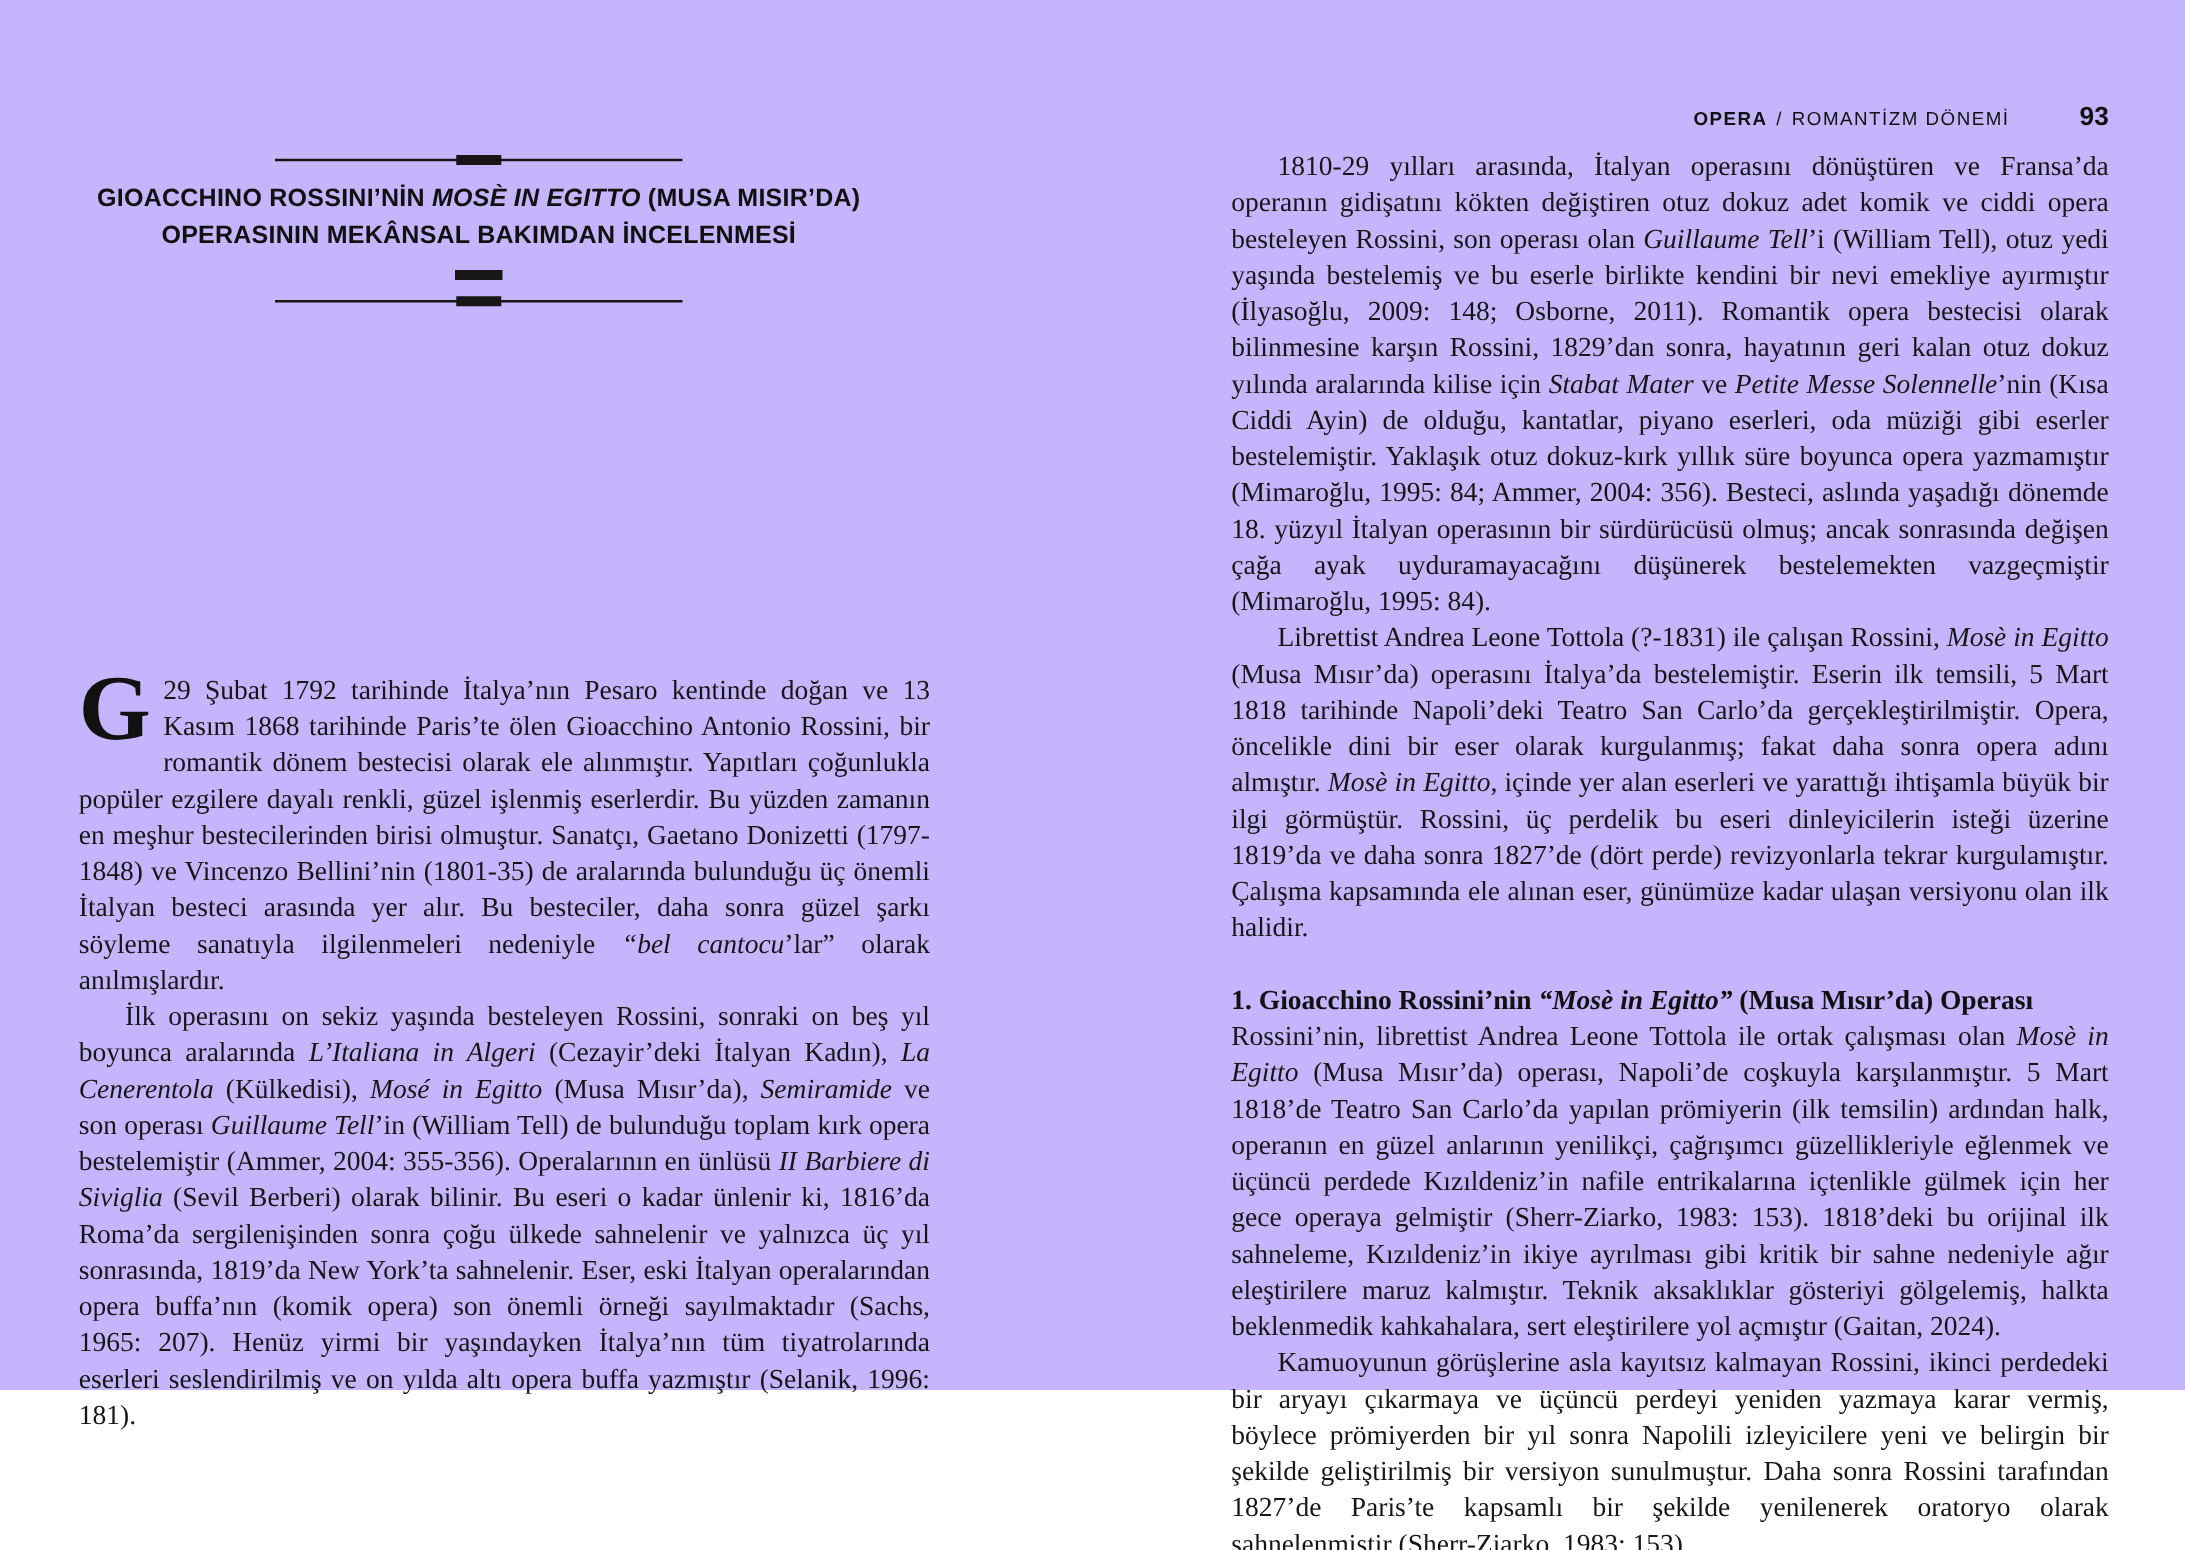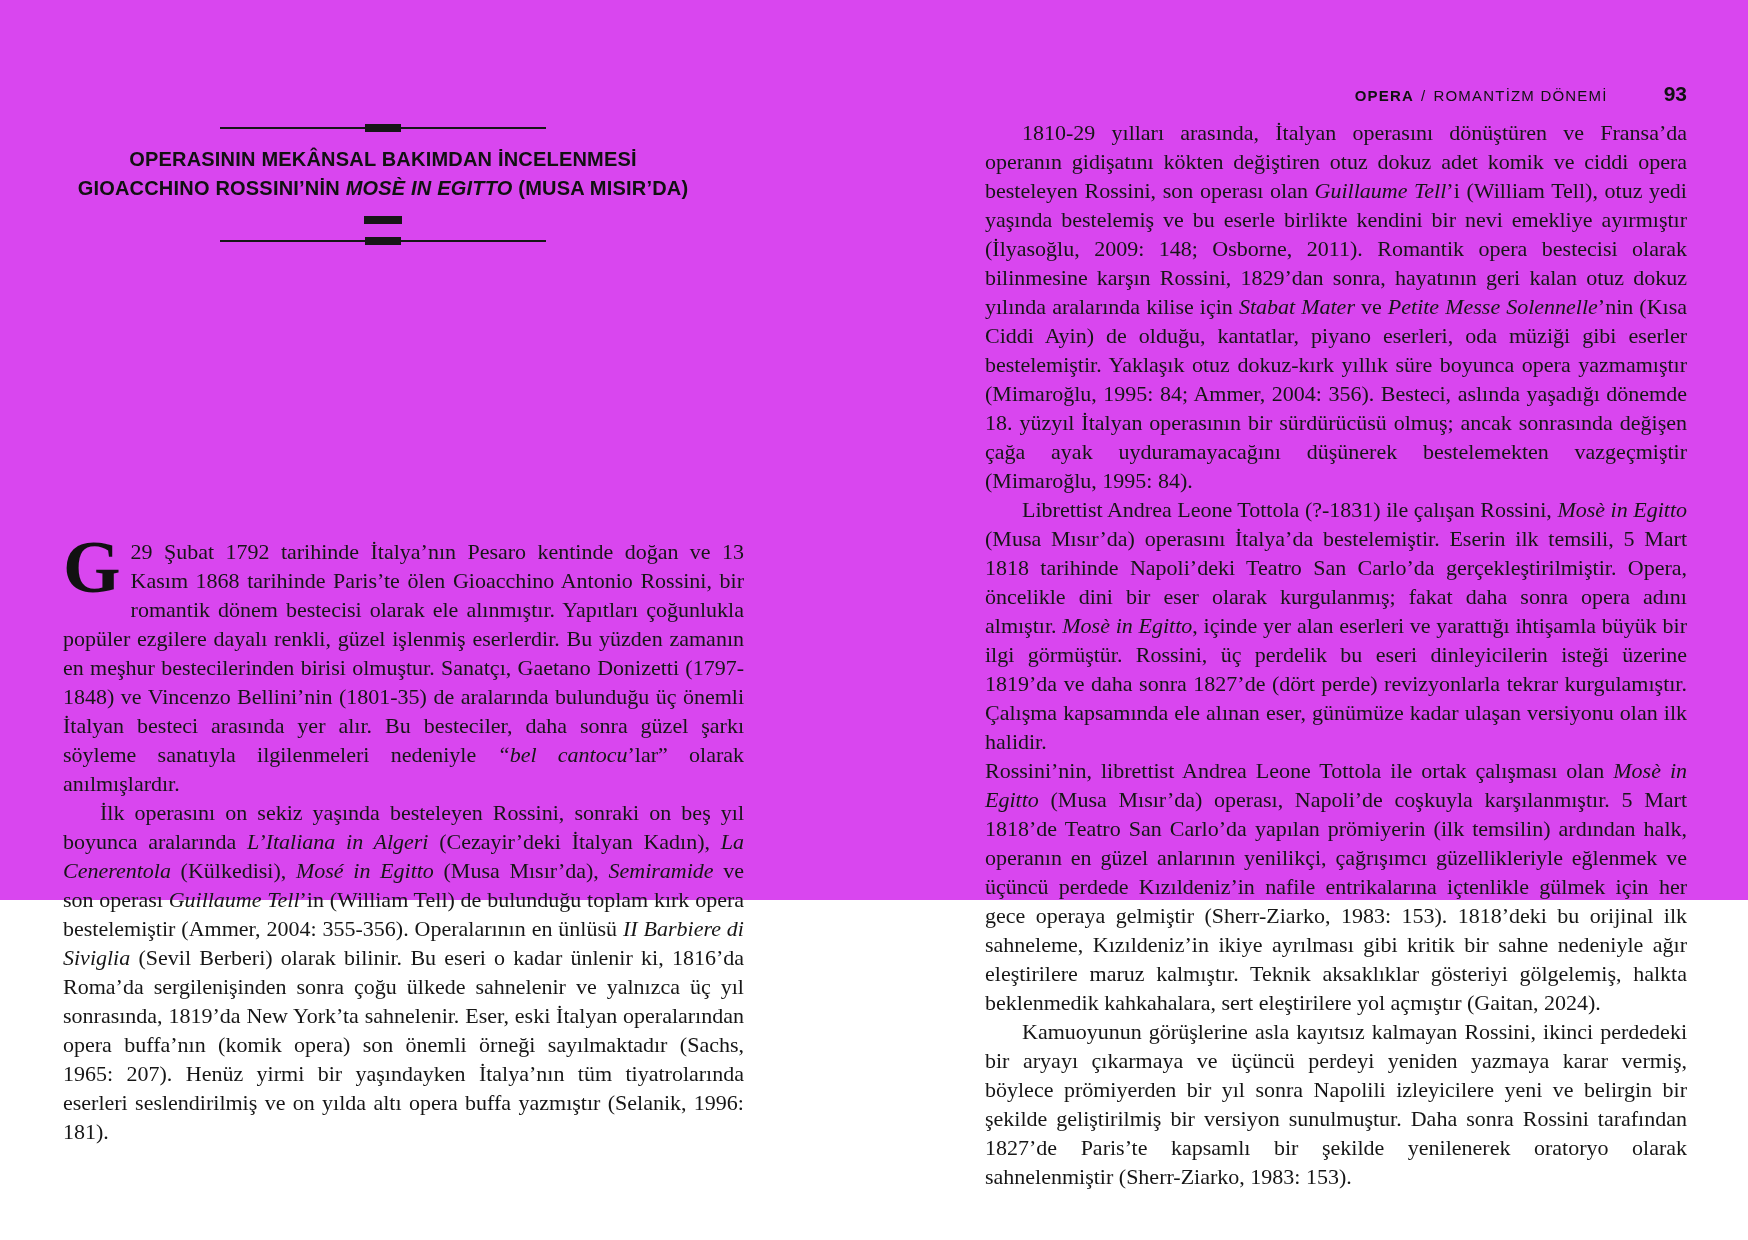--- a/index.html
+++ b/index.html
@@ -6,22 +6,22 @@
     margin: 0;
     padding: 0;
     width: 1748px;
     height: 1240px;
     background: #ffffff;
     overflow: hidden;
   }
   .sheet {
     position: relative;
     width: 1748px;
-    height: 900px;
-    background: #d946ef;
+    height: 1112px;
+    background: #c4b5fd;
     color: #161616;
     font-family: "Liberation Serif", serif;
   }
 
   
   .pg-header {
     position: absolute;
     left: 985px;
     top: 50px;
     width: 702px;
@@ -147,35 +147,36 @@
     <span class="hs">/</span>
     <span class="hc">ROMANTİZM DÖNEMİ</span>
     <span class="pn">93</span>
   </header>
 
   <section class="title-block">
     <div class="rule">
       <span class="rule-bar"></span>
     </div>
     <h1 class="title">
+      <span class="tl"><span>GIOACCHINO ROSSINI’NİN </span><span class="it">MOSÈ IN EGITTO</span><span> (MUSA MISIR’DA)</span></span>
       <span class="tl">OPERASININ MEKÂNSAL BAKIMDAN İNCELENMESİ</span>
-      <span class="tl"><span>GIOACCHINO ROSSINI’NİN </span><span class="it">MOSÈ IN EGITTO</span><span> (MUSA MISIR’DA)</span></span>
     </h1>
     <div class="title-dash"></div>
     <div class="rule bottom">
       <span class="rule-bar"></span>
     </div>
   </section>
 
   <section class="col col-left">
     <span class="dropcap">G</span>
     <p class="par"><span>29 Şubat 1792 tarihinde İtalya’nın Pesaro kentinde doğan ve 13 Kasım 1868 tarihinde Paris’te ölen Gioacchino Antonio Rossini, bir romantik dönem bestecisi olarak ele alınmıştır. Yapıtları çoğunlukla popüler ezgilere dayalı renkli, güzel işlenmiş eserlerdir. Bu yüzden zamanın en meşhur bestecilerinden birisi olmuştur. Sanatçı, Gaetano Donizetti (1797-1848) ve Vincenzo Bellini’nin (1801-35) de aralarında bulunduğu üç önemli İtalyan besteci arasında yer alır. Bu besteciler, daha sonra güzel şarkı söyleme sanatıyla ilgilenmeleri nedeniyle </span><span class="it">“bel cantocu</span><span>’lar” olarak anılmışlardır.</span></p>
     <p class="par ind"><span>İlk operasını on sekiz yaşında besteleyen Rossini, sonraki on beş yıl boyunca aralarında </span><span class="it">L’Italiana in Algeri</span><span> (Cezayir’deki İtalyan Kadın), </span><span class="it">La Cenerentola</span><span> (Külkedisi), </span><span class="it">Mosé in Egitto</span><span> (Musa Mısır’da), </span><span class="it">Semiramide</span><span> ve son operası </span><span class="it">Guillaume Tell</span><span>’in (William Tell) de bulunduğu toplam kırk opera bestelemiştir (Ammer, 2004: 355-356). Operalarının en ünlüsü </span><span class="it">II Barbiere di Siviglia</span><span> (Sevil Berberi) olarak bilinir. Bu eseri o kadar ünlenir ki, 1816’da Roma’da sergilenişinden sonra çoğu ülkede sahnelenir ve yalnızca üç yıl sonrasında, 1819’da New York’ta sahnelenir. Eser, eski İtalyan operalarından opera buffa’nın (komik opera) son önemli örneği sayılmaktadır (Sachs, 1965: 207). Henüz yirmi bir yaşındayken İtalya’nın tüm tiyatrolarında eserleri seslendirilmiş ve on yılda altı opera buffa yazmıştır (Selanik, 1996: 181).</span></p>
   </section>
 
   <section class="col col-right">
     <p class="par ind"><span>1810-29 yılları arasında, İtalyan operasını dönüştüren ve Fransa’da operanın gidişatını kökten değiştiren otuz dokuz adet komik ve ciddi opera besteleyen Rossini, son operası olan </span><span class="it">Guillaume Tell</span><span>’i (William Tell), otuz yedi yaşında bestelemiş ve bu eserle birlikte kendini bir nevi emekliye ayırmıştır (İlyasoğlu, 2009: 148; Osborne, 2011). Romantik opera bestecisi olarak bilinmesine karşın Rossini, 1829’dan sonra, hayatının geri kalan otuz dokuz yılında aralarında kilise için </span><span class="it">Stabat Mater</span><span> ve </span><span class="it">Petite Messe Solennelle</span><span>’nin (Kısa Ciddi Ayin) de olduğu, kantatlar, piyano eserleri, oda müziği gibi eserler bestelemiştir. Yaklaşık otuz dokuz-kırk yıllık süre boyunca opera yazmamıştır (Mimaroğlu, 1995: 84; Ammer, 2004: 356). Besteci, aslında yaşadığı dönemde 18. yüzyıl İtalyan operasının bir sürdürücüsü olmuş; ancak sonrasında değişen çağa ayak uyduramayacağını düşünerek bestelemekten vazgeçmiştir (Mimaroğlu, 1995: 84).</span></p>
     <p class="par ind"><span>Librettist Andrea Leone Tottola (?-1831) ile çalışan Rossini, </span><span class="it">Mosè in Egitto</span><span> (Musa Mısır’da) operasını İtalya’da bestelemiştir. Eserin ilk temsili, 5 Mart 1818 tarihinde Napoli’deki Teatro San Carlo’da gerçekleştirilmiştir. Opera, öncelikle dini bir eser olarak kurgulanmış; fakat daha sonra opera adını almıştır. </span><span class="it">Mosè in Egitto</span><span>, içinde yer alan eserleri ve yarattığı ihtişamla büyük bir ilgi görmüştür. Rossini, üç perdelik bu eseri dinleyicilerin isteği üzerine 1819’da ve daha sonra 1827’de (dört perde) revizyonlarla tekrar kurgulamıştır. Çalışma kapsamında ele alınan eser, günümüze kadar ulaşan versiyonu olan ilk halidir.</span></p>
+    <h3 class="sec-heading"><span>1. Gioacchino Rossini’nin </span><span class="it">“Mosè in Egitto”</span><span> (Musa Mısır’da) Operası</span></h3>
     <p class="par"><span>Rossini’nin, librettist Andrea Leone Tottola ile ortak çalışması olan </span><span class="it">Mosè in Egitto</span><span> (Musa Mısır’da) operası, Napoli’de coşkuyla karşılanmıştır. 5 Mart 1818’de Teatro San Carlo’da yapılan prömiyerin (ilk temsilin) ardından halk, operanın en güzel anlarının yenilikçi, çağrışımcı güzellikleriyle eğlenmek ve üçüncü perdede Kızıldeniz’in nafile entrikalarına içtenlikle gülmek için her gece operaya gelmiştir (Sherr-Ziarko, 1983: 153). 1818’deki bu orijinal ilk sahneleme, Kızıldeniz’in ikiye ayrılması gibi kritik bir sahne nedeniyle ağır eleştirilere maruz kalmıştır. Teknik aksaklıklar gösteriyi gölgelemiş, halkta beklenmedik kahkahalara, sert eleştirilere yol açmıştır (Gaitan, 2024).</span></p>
     <p class="par ind"><span>Kamuoyunun görüşlerine asla kayıtsız kalmayan Rossini, ikinci perdedeki bir aryayı çıkarmaya ve üçüncü perdeyi yeniden yazmaya karar vermiş, böylece prömiyerden bir yıl sonra Napolili izleyicilere yeni ve belirgin bir şekilde geliştirilmiş bir versiyon sunulmuştur. Daha sonra Rossini tarafından 1827’de Paris’te kapsamlı bir şekilde yenilenerek oratoryo olarak sahnelenmiştir (Sherr-Ziarko, 1983: 153).</span></p>
   </section>
 
 </div>
 
 </body></html>

